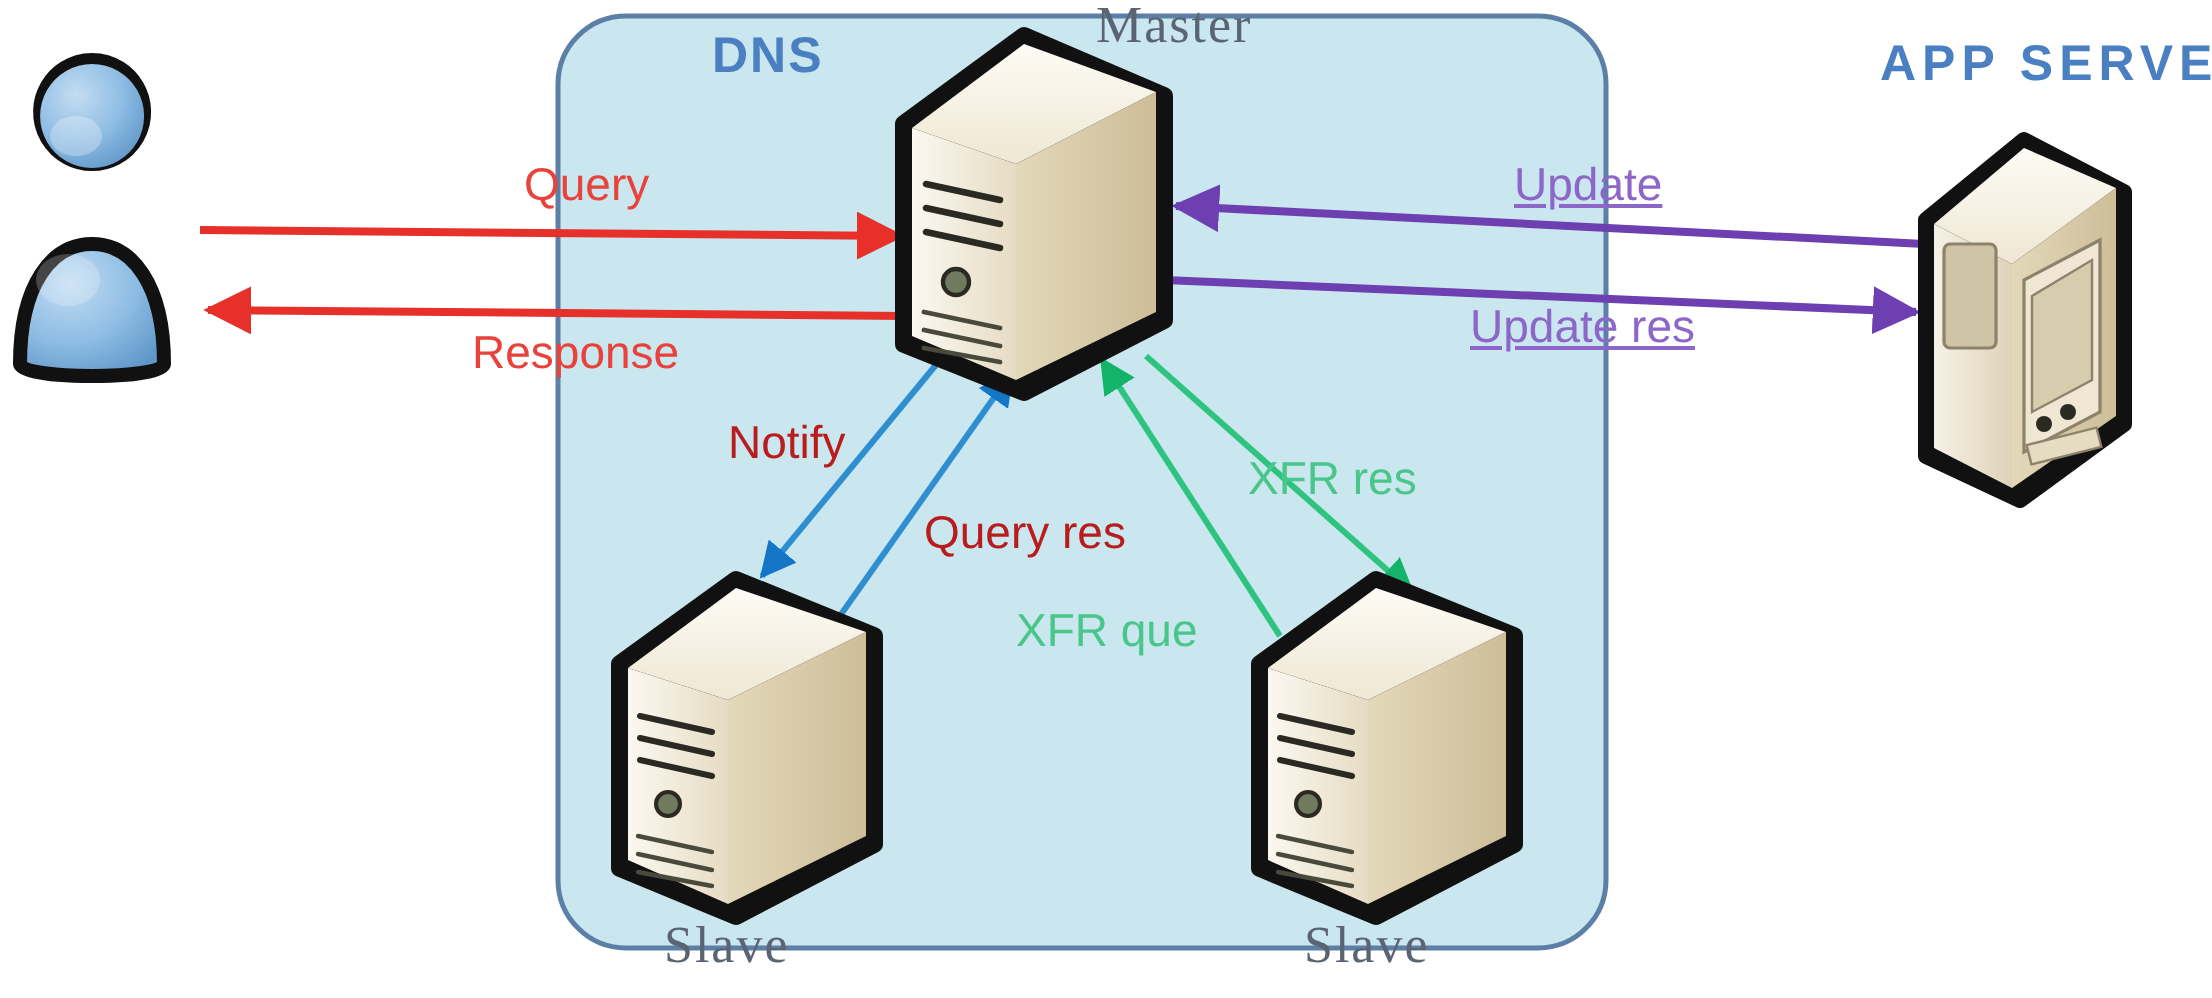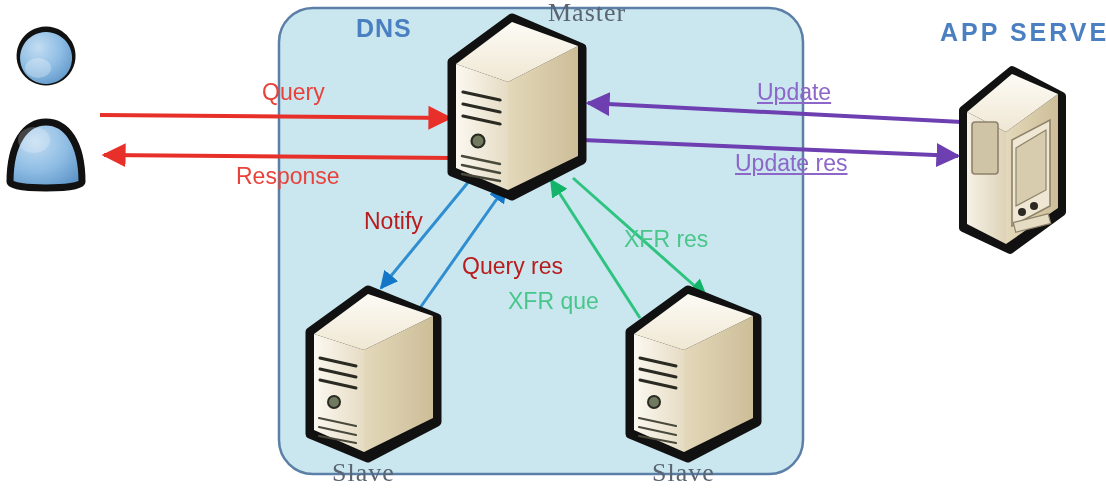--- a/index.html
+++ b/index.html
@@ -229,17 +229,17 @@
   <div class="lbl lbl-flow red" style="left:236px; top:163px;">Response</div>
 
   <div class="lbl lbl-flow purple" style="left:757px; top:79px;">Update</div>
 
   <div class="lbl lbl-flow purple" style="left:706px; top:150px;margin-left:29px;">Update res</div>
 
   <div class="lbl lbl-flow blue" style="left:364px; top:208px;">Notify</div>
 
   <div class="lbl lbl-flow blue" style="left:462px; top:253px;">Query res</div>
 
-  <div class="lbl lbl-flow green" style="left:508px; top:288px;">XFR que</div>
+  <div class="lbl lbl-flow green" style="left:508px; top:302px;">XFR que</div>
 
   <div class="lbl lbl-flow green" style="left:624px; top:211px;margin-top:15px;">XFR res</div>
 
 </div>
 
 </body></html>

